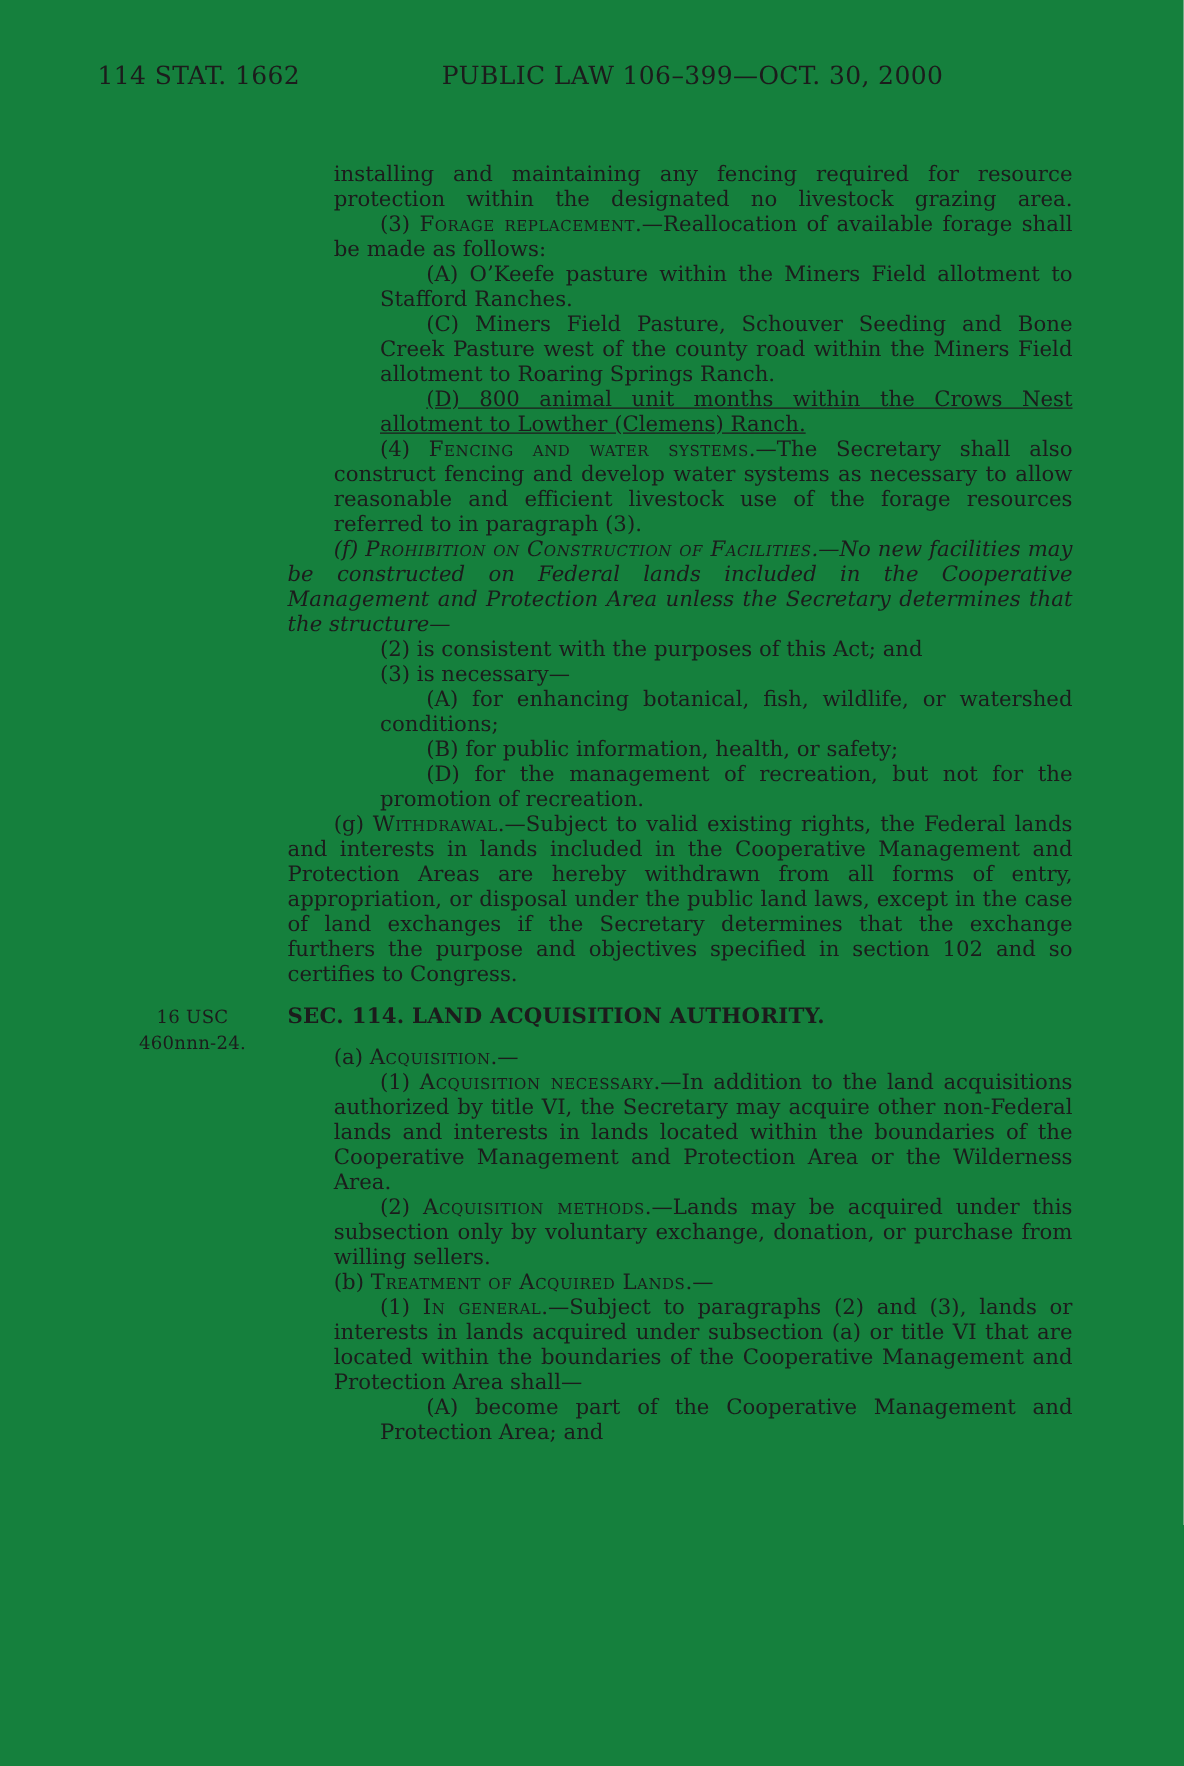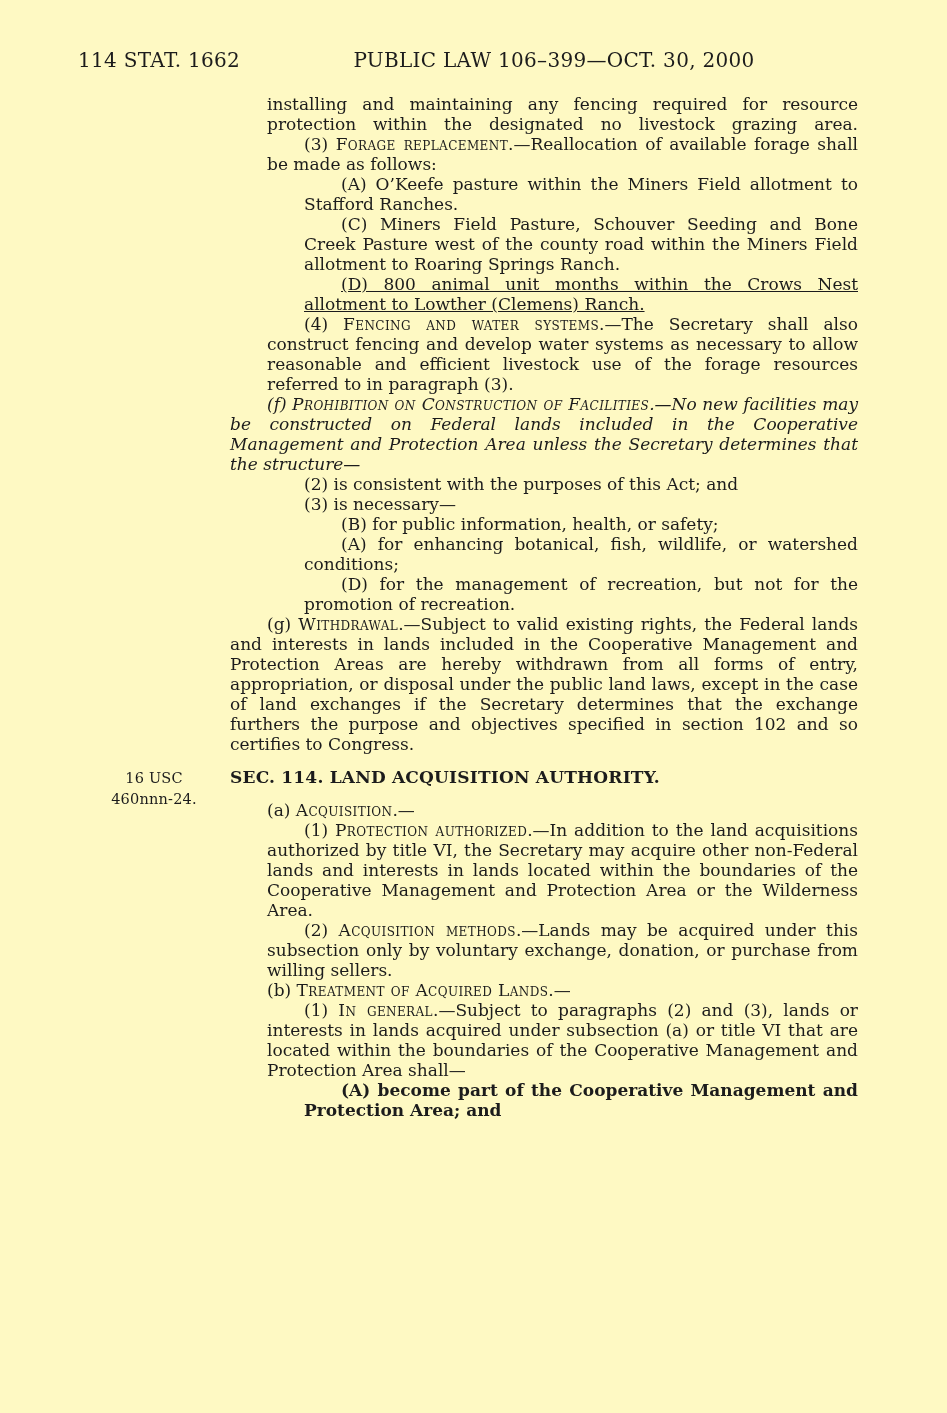--- a/index.html
+++ b/index.html
@@ -4,21 +4,21 @@
 <style>
   html, body {
     margin: 0;
     padding: 0;
     background: #f3f3f0;
   }
   .page {
     position: relative;
     width: 947px;
     height: 1413px;
-    background: #fef9c3;
+    background: #15803d;
     color: #1c1c1c;
     font-family: "DejaVu Serif", serif;
     overflow: hidden;
   }
   .running-head-stat {
     position: absolute;
     left: 78px;
     top: 48px;
     font-size: 20px;
     letter-spacing: 0.3px;
@@ -41,20 +41,21 @@
     width: 628px;
     font-size: 17px;
     line-height: 20px;
     text-align: justify;
   }
   .para {
     margin: 0;
   }
   .para.jlast {
     text-align-last: justify;
+    margin-top: 36px;
   }
   .sc {
     font-variant: small-caps;
     letter-spacing: 0.4px;
   }
   .heading {
     position: relative;
     font-weight: bold;
     font-size: 17px;
     text-align: left;
@@ -89,29 +90,29 @@
   <div class="text-col" id="text-col">
       <div class="para jlast" style="padding-left: 37px; text-indent: 0px;"><span>installing and maintaining any fencing required for resource protection within the designated no livestock grazing area.</span></div>
       <div class="para" style="padding-left: 37px; text-indent: 37px;"><span>(3) </span><span class="sc">Forage replacement</span><span>.—Reallocation of available forage shall be made as follows:</span></div>
       <div class="para" style="padding-left: 74px; text-indent: 37px;"><span>(A) O’Keefe pasture within the Miners Field allotment to Stafford Ranches.</span></div>
       <div class="para" style="padding-left: 74px; text-indent: 37px;"><span>(C) Miners Field Pasture, Schouver Seeding and Bone Creek Pasture west of the county road within the Miners Field allotment to Roaring Springs Ranch.</span></div>
       <div class="para" style="padding-left: 74px; text-indent: 37px; text-decoration: underline;"><span>(D) 800 animal unit months within the Crows Nest allotment to Lowther (Clemens) Ranch.</span></div>
       <div class="para" style="padding-left: 37px; text-indent: 37px;"><span>(4) </span><span class="sc">Fencing and water systems</span><span>.—The Secretary shall also construct fencing and develop water systems as necessary to allow reasonable and efficient livestock use of the forage resources referred to in paragraph (3).</span></div>
       <div class="para" style="padding-left: 0px; text-indent: 37px; font-style: italic;"><span>(f) </span><span class="sc">Prohibition on Construction of Facilities</span><span>.—No new facilities may be constructed on Federal lands included in the Cooperative Management and Protection Area unless the Secretary determines that the structure—</span></div>
       <div class="para" style="padding-left: 37px; text-indent: 37px;"><span>(2) is consistent with the purposes of this Act; and</span></div>
       <div class="para" style="padding-left: 37px; text-indent: 37px;"><span>(3) is necessary—</span></div>
+      <div class="para" style="padding-left: 74px; text-indent: 37px;"><span>(A) for enhancing botanical, fish, wildlife, or watershed conditions;</span></div>
       <div class="para" style="padding-left: 74px; text-indent: 37px;"><span>(B) for public information, health, or safety;</span></div>
-      <div class="para" style="padding-left: 74px; text-indent: 37px;"><span>(A) for enhancing botanical, fish, wildlife, or watershed conditions;</span></div>
       <div class="para" style="padding-left: 74px; text-indent: 37px;"><span>(D) for the management of recreation, but not for the promotion of recreation.</span></div>
       <div class="para" style="padding-left: 0px; text-indent: 37px;"><span>(g) </span><span class="sc">Withdrawal</span><span>.—Subject to valid existing rights, the Federal lands and interests in lands included in the Cooperative Management and Protection Areas are hereby withdrawn from all forms of entry, appropriation, or disposal under the public land laws, except in the case of land exchanges if the Secretary determines that the exchange furthers the purpose and objectives specified in section 102 and so certifies to Congress.</span></div>
       <div class="heading"><span>SEC. 114. LAND ACQUISITION AUTHORITY.</span><div class="margin-note">
           <div class="margin-note-line">16 USC</div>
           <div class="margin-note-line">460nnn-24.</div>
         </div></div>
       <div class="para" style="padding-left: 0px; text-indent: 37px;"><span>(a) </span><span class="sc">Acquisition</span><span>.—</span></div>
-      <div class="para" style="padding-left: 37px; text-indent: 37px;"><span>(1) </span><span class="sc">Protection authorized</span><span>.—In addition to the land acquisitions authorized by title VI, the Secretary may acquire other non-Federal lands and interests in lands located within the boundaries of the Cooperative Management and Protection Area or the Wilderness Area.</span></div>
+      <div class="para" style="padding-left: 37px; text-indent: 37px;"><span>(1) </span><span class="sc">Acquisition necessary</span><span>.—In addition to the land acquisitions authorized by title VI, the Secretary may acquire other non-Federal lands and interests in lands located within the boundaries of the Cooperative Management and Protection Area or the Wilderness Area.</span></div>
       <div class="para" style="padding-left: 37px; text-indent: 37px;"><span>(2) </span><span class="sc">Acquisition methods</span><span>.—Lands may be acquired under this subsection only by voluntary exchange, donation, or purchase from willing sellers.</span></div>
       <div class="para" style="padding-left: 0px; text-indent: 37px;"><span>(b) </span><span class="sc">Treatment of Acquired Lands</span><span>.—</span></div>
       <div class="para" style="padding-left: 37px; text-indent: 37px;"><span>(1) </span><span class="sc">In general</span><span>.—Subject to paragraphs (2) and (3), lands or interests in lands acquired under subsection (a) or title VI that are located within the boundaries of the Cooperative Management and Protection Area shall—</span></div>
-      <div class="para" style="padding-left: 74px; text-indent: 37px; font-weight: bold;"><span>(A) become part of the Cooperative Management and Protection Area; and</span></div>
+      <div class="para" style="padding-left: 74px; text-indent: 37px;"><span>(A) become part of the Cooperative Management and Protection Area; and</span></div>
     </div>
 
 </div>
 
 </body></html>

